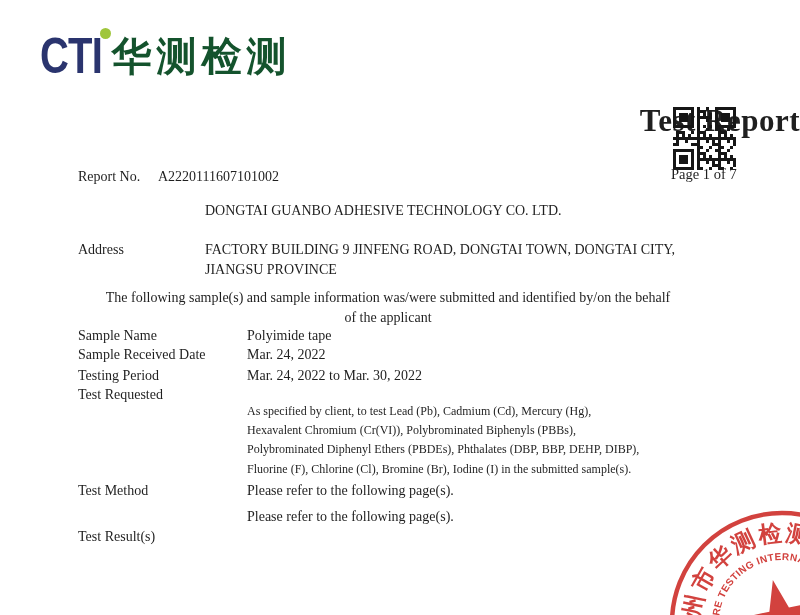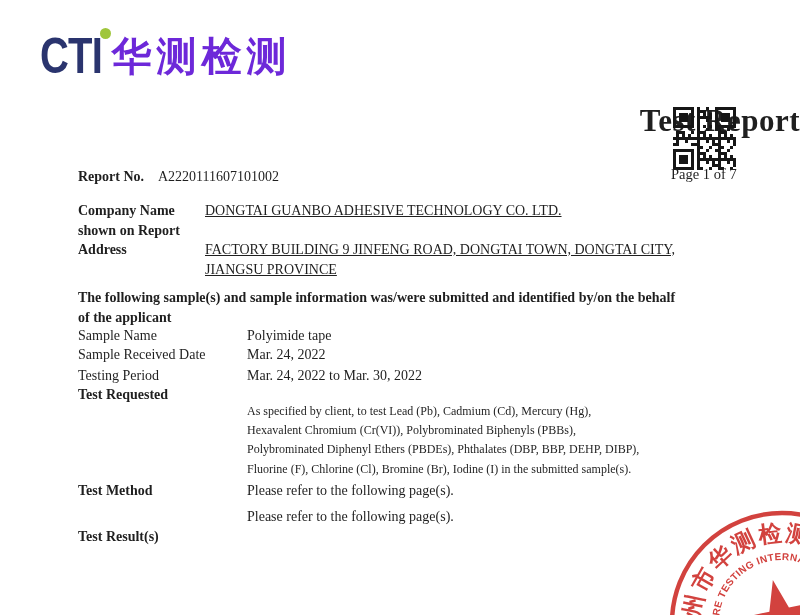--- a/index.html
+++ b/index.html
@@ -5,21 +5,21 @@
   html,body{margin:0;padding:0;background:#e8e8e8;}
   .page{
     position:relative;
     width:800px;height:615px;
     background:#ffffff;
     overflow:hidden;
     font-family:"Liberation Serif", serif;
     color:#1f1f1f;
   }
   .abs{position:absolute;}
-  .b{font-weight:bold;}
+  .b{font-weight:normal;text-align:center;}
   .prelines{white-space:pre-line;}
   .body-text{font-size:14px;line-height:19.5px;}
 
   
   .logo{position:absolute;left:40px;top:30px;display:flex;align-items:center;}
   .cti{
     font-family:"Liberation Sans", sans-serif;
     font-weight:bold;
     font-size:50px;line-height:52px;
     letter-spacing:-1px;
@@ -47,35 +47,35 @@
   }
 
   
   .qr{position:absolute;left:673px;top:107px;width:63px;height:63px;}
   .qr svg rect{fill:#161616;}
   .page-ind{position:absolute;left:671px;top:166px;font-size:14.5px;font-family:Liberation Serif, serif;}
 
   
   .lblcol{left:78px;}
   .valcol-a{left:158px;}
-  .valcol-b{left:205px;text-decoration:underline;}
+  .valcol-b{left:205px;}
   .valcol-c{left:247px;}
 
   
   .stamp{position:absolute;left:640px;top:480px;width:300px;height:300px;pointer-events:none;opacity:0.93;}
   .stamp text{font-family:"Liberation Sans", sans-serif;}
 </style>
 </head>
 <body>
 
 <div class="page">
 
   <div class="logo">
     <span class="cti" style="color: rgb(42, 52, 110);">CTI</span>
-    <span class="logo-cn" style="color: #6d28d9;">华测检测</span>
+    <span class="logo-cn" style="color: #14532d;">华测检测</span>
   </div>
   <span class="logo-dot" style="background: rgb(159, 198, 59);"></span>
 
   <div class="title">Test Report</div>
 
   <div class="qr"><svg width="63" height="63" viewBox="0 0 21 21" shape-rendering="crispEdges">
         <rect x="0" y="0" width="1" height="1"></rect>
         <rect x="1" y="0" width="1" height="1"></rect>
         <rect x="2" y="0" width="1" height="1"></rect>
         <rect x="3" y="0" width="1" height="1"></rect>
@@ -307,22 +307,20 @@
         <rect x="12" y="20" width="1" height="1"></rect>
         <rect x="15" y="20" width="1" height="1"></rect>
         <rect x="16" y="20" width="1" height="1"></rect>
         <rect x="19" y="20" width="1" height="1"></rect>
       </svg></div>
   <div class="page-ind">Page 1 of 7</div>
 
   <div class="abs lblcol body-text b" style="top:167px">Report No.</div>
   <div class="abs valcol-a body-text" style="top:167px">A2220111607101002</div>
 
-  <div class="abs lblcol body-text b prelines" style="top:201px">Company Name
-shown on Report</div>
   <div class="abs valcol-b body-text" style="top:201px;width:540px">DONGTAI GUANBO ADHESIVE TECHNOLOGY CO. LTD.</div>
 
   <div class="abs lblcol body-text b" style="top:240px">Address</div>
   <div class="abs valcol-b body-text prelines" style="top:240px;width:500px">FACTORY BUILDING 9 JINFENG ROAD, DONGTAI TOWN, DONGTAI CITY,
 JIANGSU PROVINCE</div>
 
   <div class="abs lblcol b prelines" style="top:288px;font-size:14px;line-height:20px;width:620px">The following sample(s) and sample information was/were submitted and identified by/on the behalf
 of the applicant</div>
 
   <div class="abs lblcol body-text" style="top:326px">Sample Name</div>

